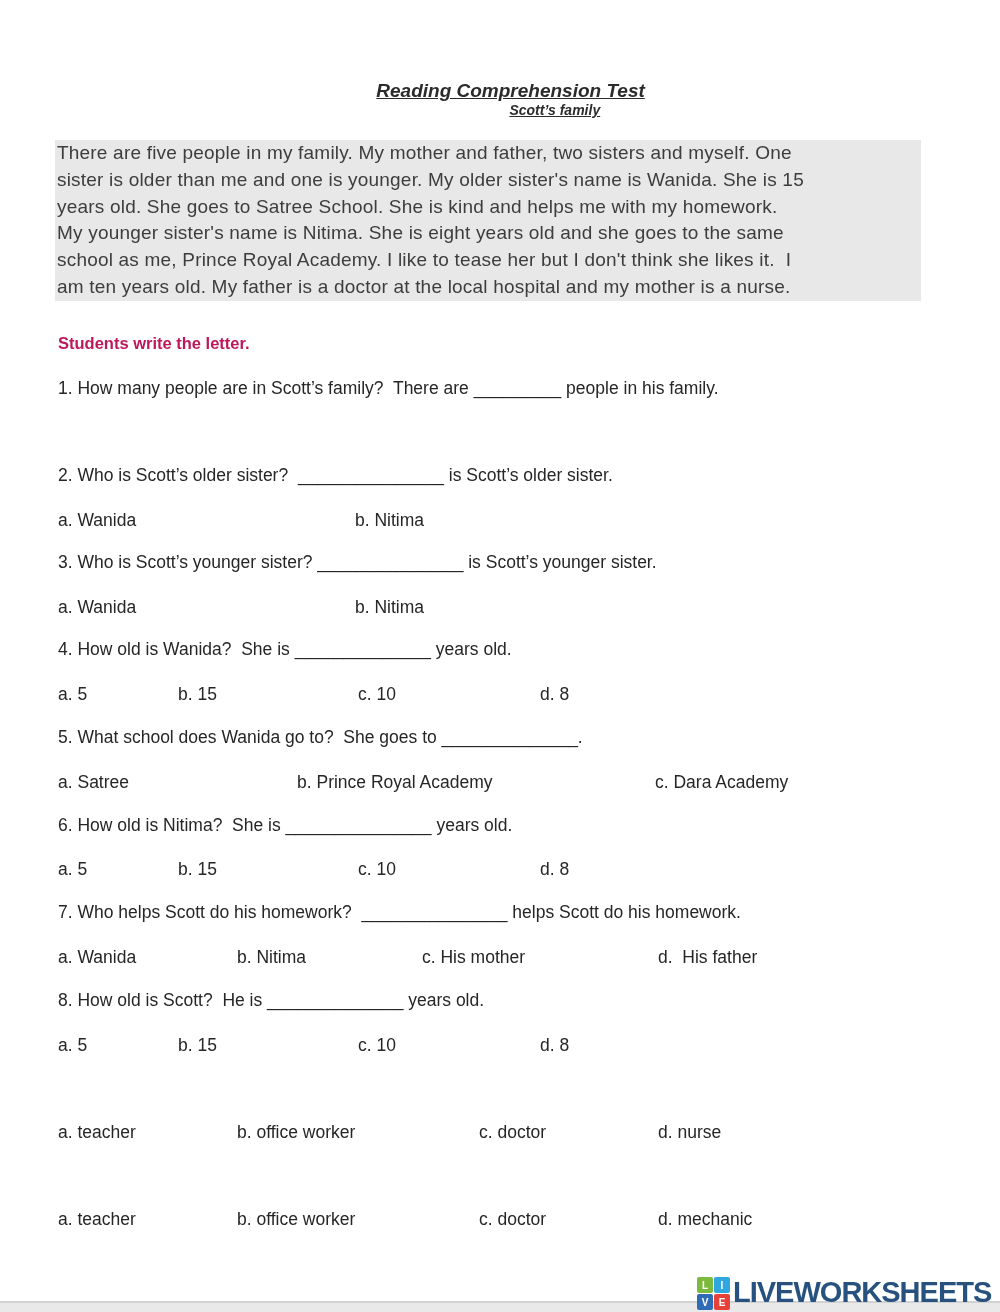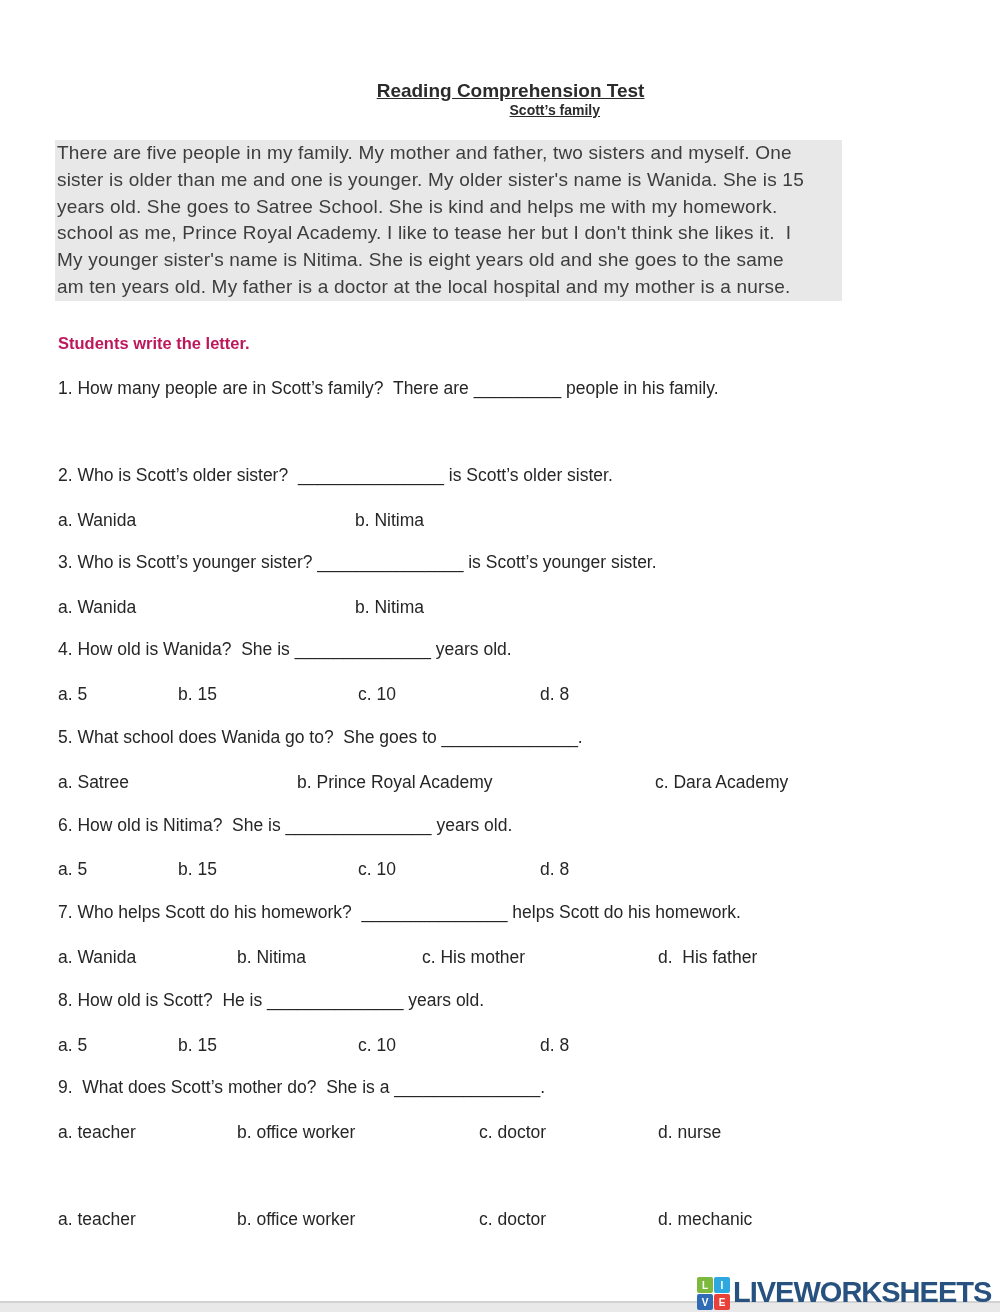--- a/index.html
+++ b/index.html
@@ -13,29 +13,30 @@
     overflow:hidden;
   }
   .center-row{
     position:absolute;
     left:0;
     width:100%;
     text-align:center;
     font-weight:bold;
     color:#2b2b2b;
     white-space:pre;
+    font-style:italic;
   }
   .title-row{top:58px;font-size:19px;}
   .subtitle-row{top:86px;font-size:14px;padding-left:47px;}
   .center-row span{text-decoration:underline;}
   .passage{
     position:absolute;
     left:55px;
     top:140px;
-    width:787px;
+    width:866px;
   }
   .passage-line{
     background:#e8e8e8;
     color:#3d3d3d;
     font-size:19px;
     line-height:26.8px;
     height:26.8px;
     padding:0 2px;
     white-space:pre;
     letter-spacing:0.2px;
@@ -128,22 +129,22 @@
     <span>Reading Comprehension Test</span>
   </div>
   <div class="center-row subtitle-row">
     <span>Scott’s family</span>
   </div>
 
   <div class="passage">
     <div class="passage-line">There are five people in my family. My mother and father, two sisters and myself. One</div>
     <div class="passage-line">sister is older than me and one is younger. My older sister's name is Wanida. She is 15</div>
     <div class="passage-line">years old. She goes to Satree School. She is kind and helps me with my homework.</div>
+    <div class="passage-line">My younger sister's name is Nitima. She is eight years old and she goes to the same</div>
     <div class="passage-line">school as me, Prince Royal Academy. I like to tease her but I don't think she likes it.  I</div>
-    <div class="passage-line">My younger sister's name is Nitima. She is eight years old and she goes to the same</div>
     <div class="passage-line">am ten years old. My father is a doctor at the local hospital and my mother is a nurse.</div>
   </div>
 
   <div class="instruction-row">Students write the letter.</div>
 
   <div class="q-row" style="top:378px">1. How many people are in Scott’s family?  There are _________ people in his family.</div>
 
   <div class="q-row" style="top:465px">2. Who is Scott’s older sister?  _______________ is Scott’s older sister.</div>
   <div class="opt-row" style="top:510px">
     <span class="opt" style="left:58px">a. Wanida</span>
@@ -188,21 +189,20 @@
   </div>
 
   <div class="q-row" style="top:990px">8. How old is Scott?  He is ______________ years old.</div>
   <div class="opt-row" style="top:1035px">
     <span class="opt" style="left:58px">a. 5</span>
     <span class="opt" style="left:178px">b. 15</span>
     <span class="opt" style="left:358px">c. 10</span>
     <span class="opt" style="left:540px">d. 8</span>
   </div>
 
-  <div class="q-row" style="top:1077px">9.  What does Scott’s mother do?  She is a _______________.</div>
   <div class="opt-row" style="top:1122px">
     <span class="opt" style="left:58px">a. teacher</span>
     <span class="opt" style="left:237px">b. office worker</span>
     <span class="opt" style="left:479px">c. doctor</span>
     <span class="opt" style="left:658px">d. nurse</span>
   </div>
 
   <div class="opt-row" style="top:1209px">
     <span class="opt" style="left:58px">a. teacher</span>
     <span class="opt" style="left:237px">b. office worker</span>

